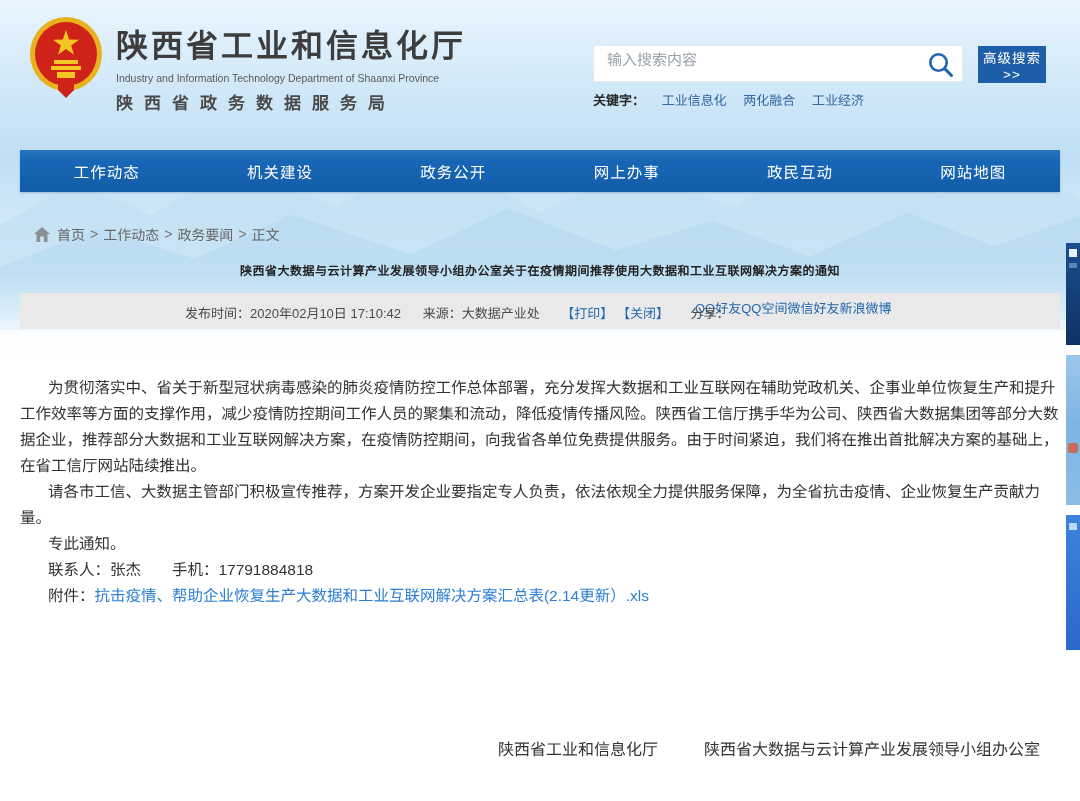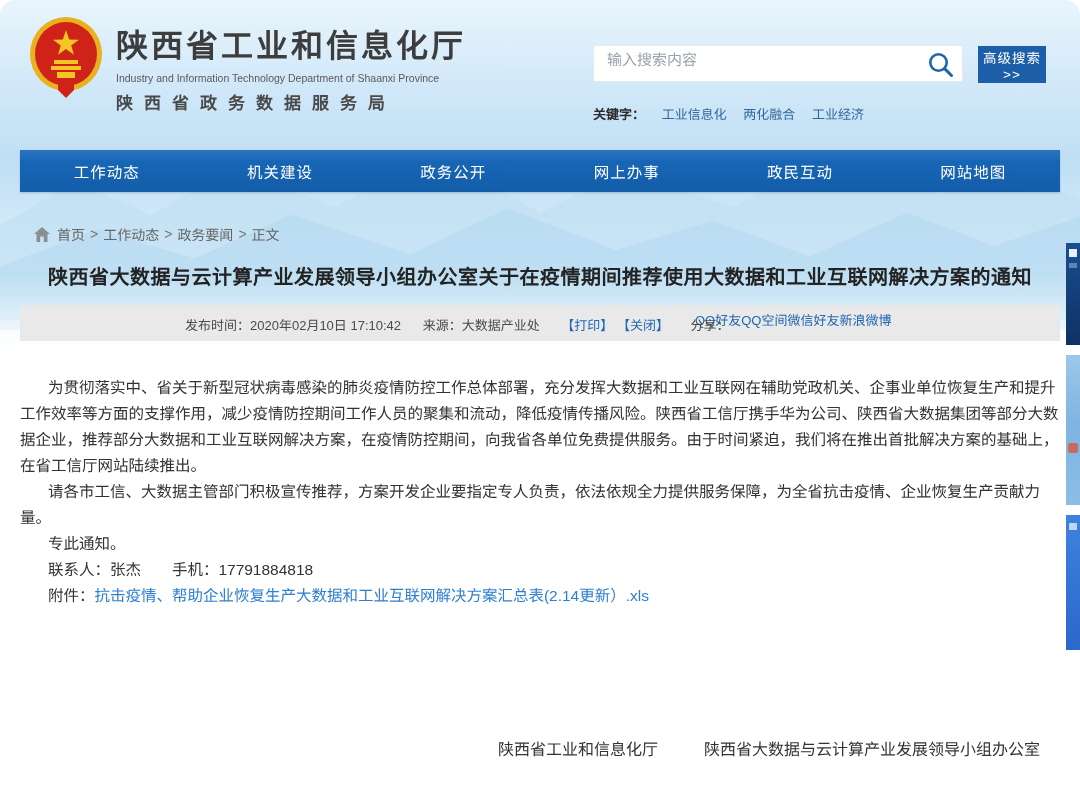--- a/index.html
+++ b/index.html
@@ -1,18 +1,18 @@
 <!DOCTYPE html>
 <html lang="zh-CN"><head>
 <meta charset="utf-8">
 <style>
   * { margin:0; padding:0; box-sizing:border-box; }
   html,body { background:#fff; }
   body { font-family:"Liberation Sans","DejaVu Sans",sans-serif; color:#333; }
-  .page { position:relative; width:1080px; height:801px; margin:0 auto; background:#fff; overflow:hidden;border-radius:15px; }
+  .page { position:relative; width:1080px; height:801px; margin:0 auto; background:#fff; overflow:hidden; }
 
   
   .header-zone { position:relative; width:100%; height:362px;
     background:linear-gradient(180deg,#e9f5fd 0%,#cfe7f8 26%,#bfdff4 44%,#ddeefa 72%,#f4fafe 92%,#ffffff 100%); }
   .mountain-back { position:absolute; left:0; right:0; top:70px; height:250px; background:#c2e0f3; opacity:.75;
     clip-path:polygon(0 62%,7% 45%,14% 58%,22% 38%,31% 55%,40% 33%,50% 57%,58% 40%,68% 55%,78% 30%,87% 50%,94% 38%,100% 52%,100% 100%,0 100%); }
   .mountain-front { position:absolute; left:0; right:0; top:120px; height:210px; background:#b3d8f0; opacity:.55;
     clip-path:polygon(0 70%,9% 52%,18% 66%,27% 45%,38% 64%,47% 42%,57% 62%,66% 48%,75% 65%,84% 44%,92% 60%,100% 46%,100% 100%,0 100%); }
   .haze { position:absolute; left:0; right:0; bottom:0; height:90px;
     background:linear-gradient(180deg,rgba(255,255,255,0),rgba(255,255,255,.95)); }
@@ -26,38 +26,38 @@
   .brand-sub { font-size:17px; font-weight:bold; color:#4a4a4a; letter-spacing:11px; margin-top:5px; }
 
   .search-area { position:absolute; left:593px; top:45px; z-index:4; }
   .search-box { position:relative; width:370px; height:37px; background:#fff; border:1px solid #e3e9ee; border-radius:2px; }
   .search-box input { position:absolute; left:0; top:4px; width:330px; height:100%; border:none; outline:none;
     padding:0 0 16px 13px; font-size:15px; color:#333; background:transparent; font-family:inherit; }
   .search-box input::placeholder { color:#9aa3ab; }
   .mag { position:absolute; right:8px; top:5px; width:27px; height:27px; cursor:pointer; }
   .adv-btn { position:absolute; left:384px; top:0; width:68px; height:37px; background:#1d5ea8; color:#fff;
     font-size:13.5px; border:none; cursor:pointer; font-family:inherit; letter-spacing:1px; }
-  .kw-row { margin-top:22px; font-size:13px; }
+  .kw-row { margin-top:8px; font-size:13px; }
   .kw-label { color:#2b2b2b; font-weight:bold; }
   .kw { color:#33689e; margin-left:13px; cursor:pointer; text-decoration:none; }
 
   
   .nav { position:relative; z-index:3; margin:0 20px; height:42px; display:flex;
     background:linear-gradient(180deg,#2a74c0 0%,#1766b5 28%,#135da9 100%); box-shadow:0 1px 2px rgba(20,70,130,.25); }
   .nav-item { flex:1; display:flex; align-items:center; justify-content:center; color:#fff; font-size:15.5px;
     cursor:pointer; letter-spacing:1px; }
 
   
   .sub-hero { position:relative; z-index:3; }
   .breadcrumb { padding:32px 0 0 34px; font-size:14px; color:#666; display:flex; align-items:center; gap:5px; }
   .crumb { color:#666; cursor:pointer; text-decoration:none; }
   .crumb-sep { color:#777; }
   .home-ico { width:16px; height:15px; margin-right:2px; }
 
-  .article-title { margin-top:17px; text-align:center; font-size:20px; font-weight:bold; color:#232323; letter-spacing:.5px; }
+  .article-title { margin-top:17px; text-align:center; font-size:12px; font-weight:bold; color:#232323; letter-spacing:.5px; }
 
   .meta-bar { position:relative; margin:15px 20px 0 20px; height:36px; background:#e9e9e9; }
   .share-links { position:absolute; left:675px; top:5px; font-size:13px; color:#2468b3; cursor:pointer; }
   .meta-row { position:absolute; left:165px; bottom:7px; font-size:13px; color:#4a4a4a; white-space:nowrap; }
   .meta-row .gap { display:inline-block; width:18px; }
   .meta-link { color:#2468b3; cursor:pointer; text-decoration:none; }
 
   
   .content { position:relative; z-index:2; padding:13px 20px 0 20px; font-size:15.5px; line-height:26px; color:#333; }
   .content p { text-indent:1.8em; margin:0; }

